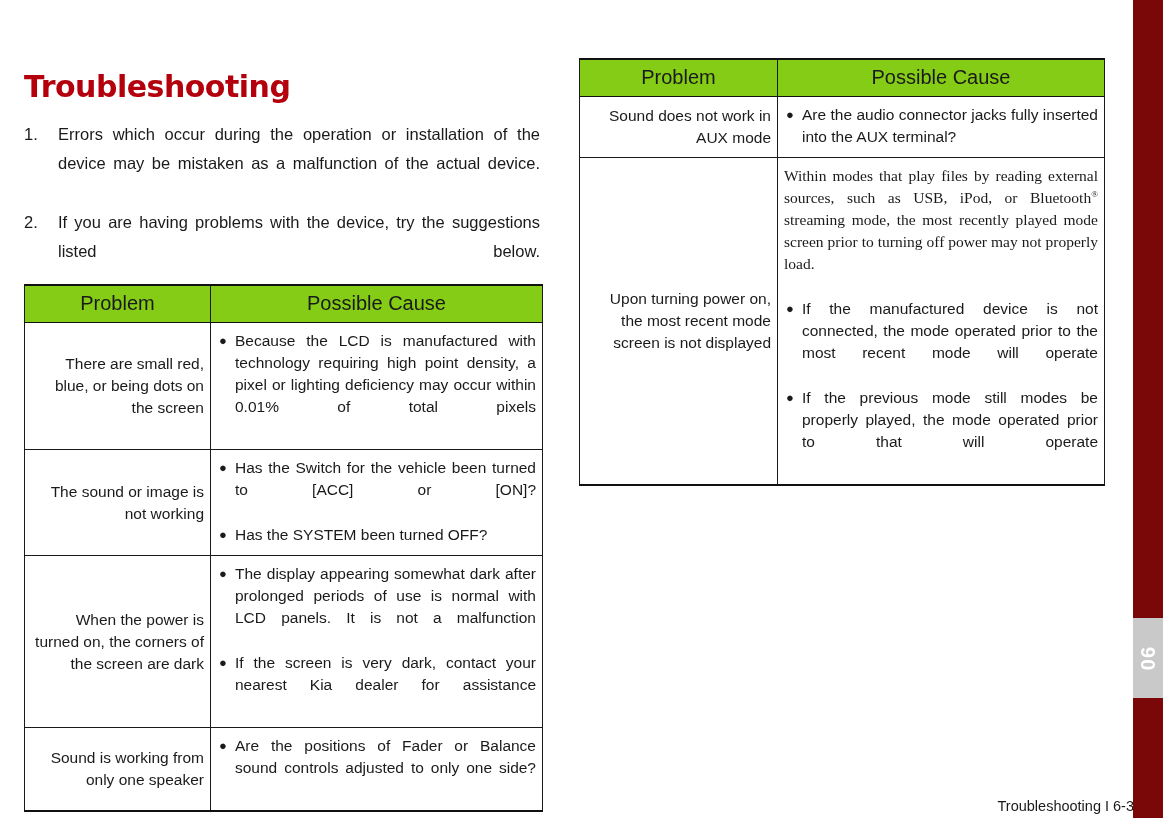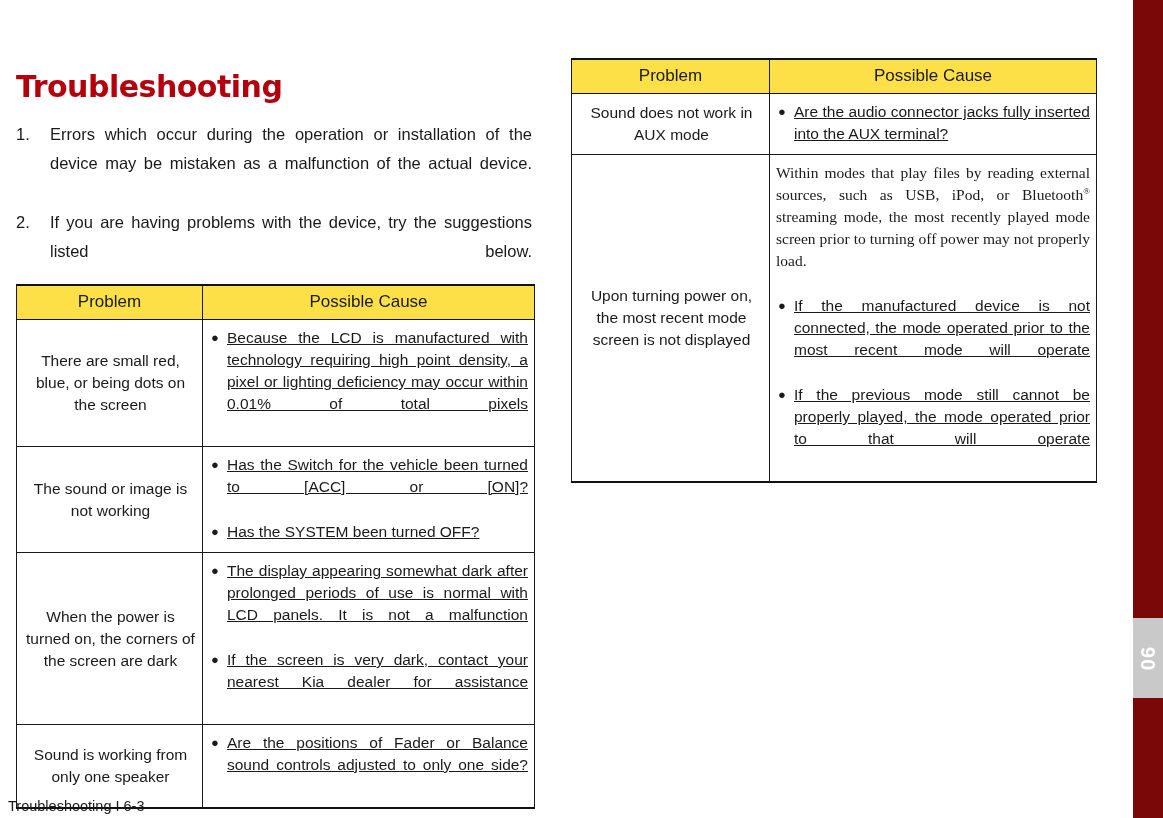--- a/index.html
+++ b/index.html
@@ -44,21 +44,21 @@
     letter-spacing: 1px;
     color: #ffffff;
     white-space: nowrap;
     line-height: 1;
   }
 
   
   #page {
     position: absolute;
     top: 0;
-    left: 8px;
+    left: 16px;
     width: 1067px;
     height: 818px;
   }
 
   
   #page-title {
     position: absolute;
     left: 8px;
     top: 52px;
     font-family: "DejaVu Sans", sans-serif;
@@ -110,35 +110,35 @@
     width: 100%;
     table-layout: fixed;
   }
   table.pt th,
   table.pt td {
     border: 1px solid #1a1a1a;
     vertical-align: middle;
     padding: 6px 8px;
   }
   table.pt thead th {
-    background: #fde047;
+    background: #84cc16;
     font-weight: normal;
-    font-size: 17px;
+    font-size: 20px;
     text-align: center;
     padding: 6px 4px 7px;
     border-top: 2.5px solid #111;
     border-bottom: 1.5px solid #111;
   }
   table.pt tbody tr:last-child td {
     border-bottom: 2.5px solid #111;
   }
   table.pt td.problem {
     font-size: 15.5px;
     line-height: 22px;
-    text-align: center;
+    text-align: right;
     padding: 8px 6px 8px 8px;
   }
   table.pt td.cause {
     font-size: 15.5px;
     line-height: 22px;
     padding: 7px 6px 8px 6px;
   }
 
   ul.causes {
     margin: 0;
@@ -152,21 +152,21 @@
     text-align: justify;
     text-justify: inter-word;
   }
   ul.causes > li > .bullet {
     position: absolute;
     left: 2px;
     top: 0;
     font-size: 13px;
     line-height: 22px;
   }
-  ul.causes > li > .ctext { display: block; text-decoration: underline; }
+  ul.causes > li > .ctext { display: block; }
   ul.causes > li > .ctext::after {
     content: "";
     display: inline-block;
     width: 100%;
   }
   ul.causes > li.lastflush > .ctext::after { width: 0; }
 
   p.lead {
     margin: 0 0 1px 0;
     text-align: justify;
@@ -204,21 +204,21 @@
     top: 58px;
     width: 525px;
   }
 
   
   #footer {
     position: absolute;
     left: 0;
     top: 798px;
     width: 1118px;
-    text-align: left;
+    text-align: right;
     font-size: 14.5px;
     color: #1a1a1a;
   }
 </style>
 </head>
 <body>
 
 <div id="page">
 
   <h1 id="page-title">Troubleshooting</h1>
@@ -335,21 +335,21 @@
           <td class="problem">Upon turning power on, the most recent mode screen is not displayed</td>
           <td class="cause">
             <p class="lead"><span>Within modes that play files by reading external sources, such as USB, iPod, or Bluetooth</span><sup class="reg">®</sup><span> streaming mode, the most recently played mode screen prior to turning off power may not properly load.</span></p>
             <ul class="causes">
               <li>
                 <span class="bullet">●</span>
                 <span class="ctext">If the manufactured device is not connected, the mode operated prior to the most recent mode will operate</span>
               </li>
               <li>
                 <span class="bullet">●</span>
-                <span class="ctext">If the previous mode still cannot be properly played, the mode operated prior to that will operate</span>
+                <span class="ctext">If the previous mode still modes be properly played, the mode operated prior to that will operate</span>
               </li>
             </ul>
           </td>
         </tr>
       </tbody>
     </table>
   </div>
 
   <div id="footer">Troubleshooting I 6-3</div>
 </div>

